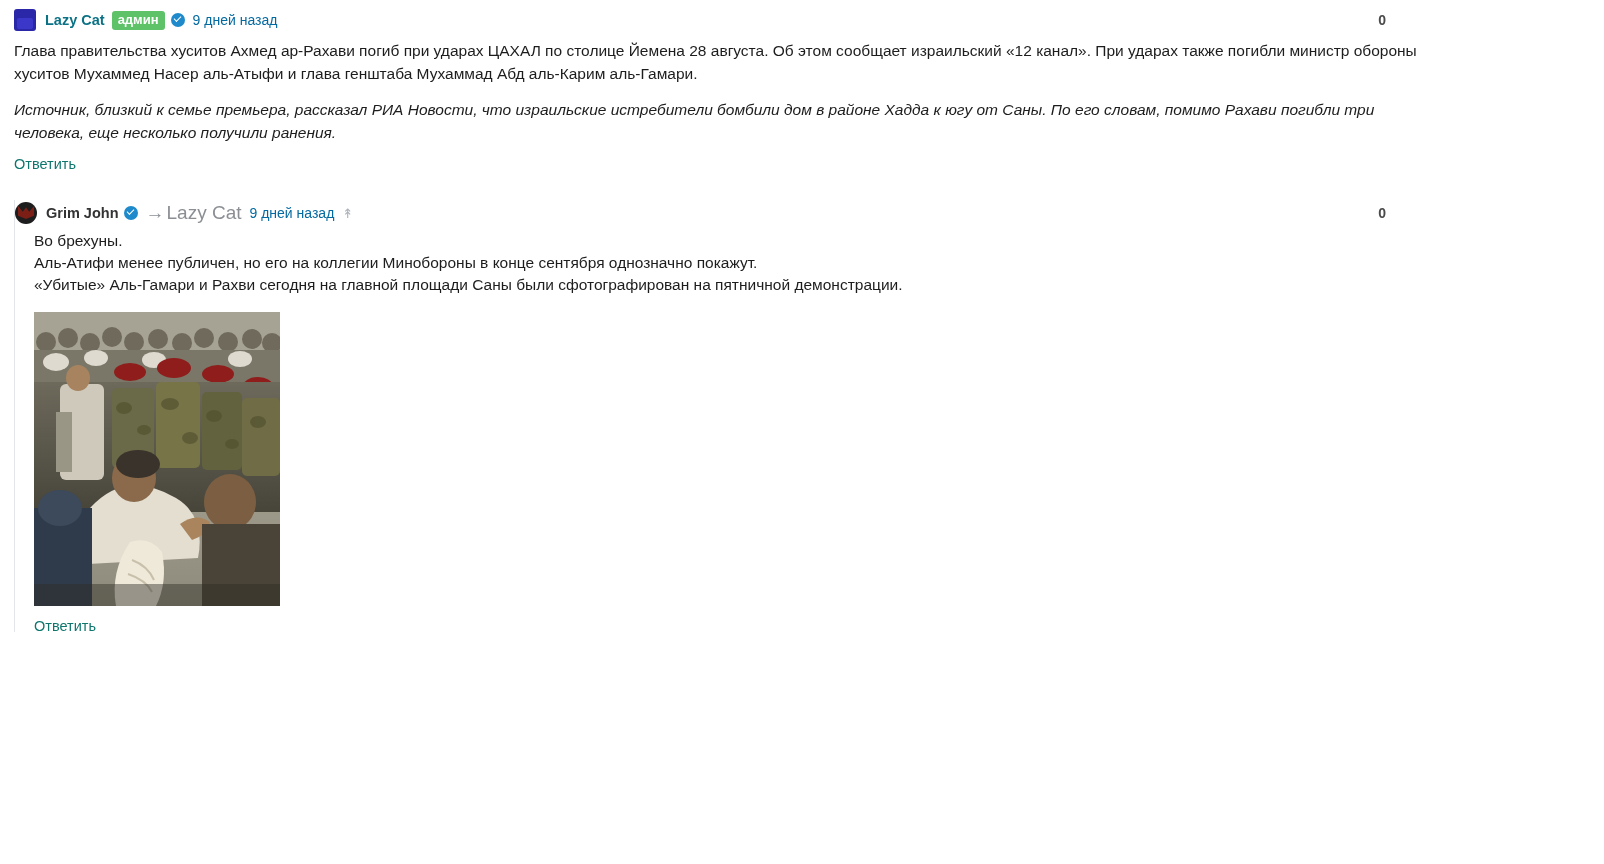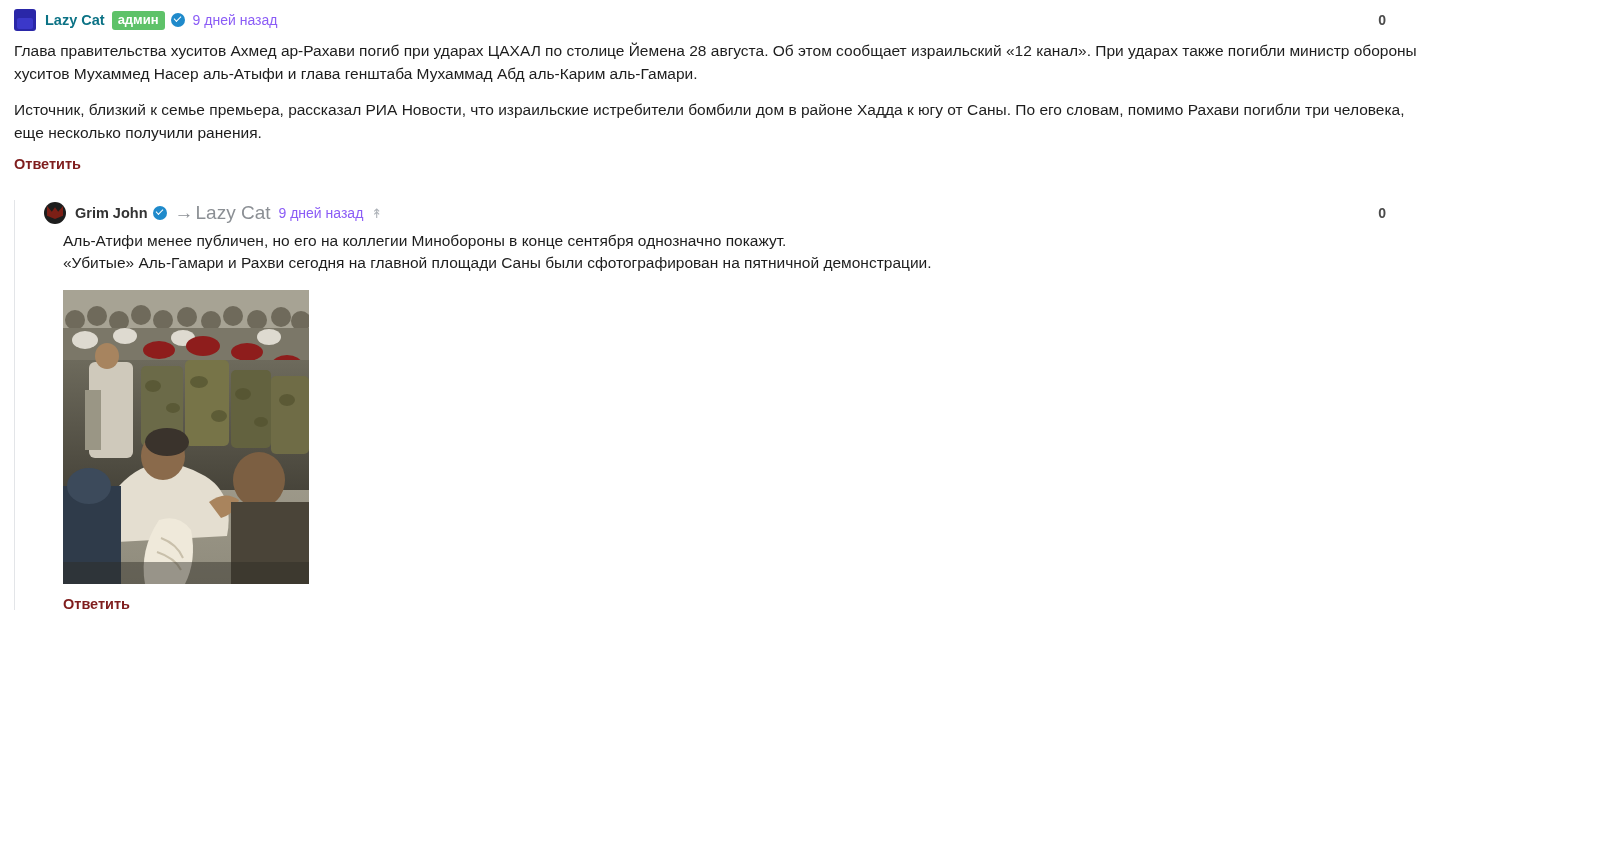--- a/index.html
+++ b/index.html
@@ -127,21 +127,21 @@
     left: 3.5px;
     top: 3px;
     width: 6px;
     height: 3px;
     border-left: 1.6px solid #fff;
     border-bottom: 1.6px solid #fff;
     transform: rotate(-45deg);
   }
 
   .timestamp {
-    color: #8b5cf6;
+    color: #0369a1;
     font-size: 14px;
     white-space: nowrap;
     margin-right: 8px;
   }
 
   .reply-to {
     color: #8b8f94;
     font-size: 19px;
     white-space: nowrap;
     margin-right: 8px;
@@ -171,38 +171,38 @@
   .body-text {
     padding-left: 14px;
     padding-right: 26px;
     font-size: 15.5px;
     line-height: 22.5px;
     color: #1d1d1d;
   }
   .body-text p {
     margin: 0 0 14px 0;
   }
-  .body-text p:last-child { margin-bottom: 0; }
+  .body-text p:last-child { margin-bottom: 0; font-style: italic; }
 
   .reply-btn {
     display: inline-block;
     margin-left: 14px;
     margin-top: 12px;
-    color: #7f1d1d;
-    font-weight: bold;
+    color: #0f766e;
+    font-weight: normal;
     font-size: 14.5px;
     cursor: pointer;
   }
 
   
   .comment-child {
     position: relative;
     margin-left: 0;
     margin-top: 24px;
-    padding-left: 44px;
+    padding-left: 15px;
   }
   .thread-line {
     position: absolute;
     left: 14px;
     top: 4px;
     bottom: 2px;
     width: 1px;
     background: #e3e5e8;
   }
   .comment-child .comment-header {
@@ -271,20 +271,21 @@
         <span class="author-plain">Grim John</span>
         <span class="verified"></span>
         <span class="reply-to"><span class="arrow">→</span><span class="target">Lazy Cat</span></span>
         <span class="timestamp">9 дней назад</span>
         <span class="pin-icon">↟</span>
         <span class="score">0</span>
       </div>
 
       <div class="body-text">
         <div class="lines-block">
+          <div>Во брехуны.</div>
           <div>Аль-Атифи менее публичен, но его на коллегии Минобороны в конце сентября однозначно покажут.</div>
           <div>«Убитые» Аль-Гамари и Рахви сегодня на главной площади Саны были сфотографирован на пятничной демонстрации.</div>
         </div>
       </div>
 
       <div class="photo-wrap">
         <svg width="246" height="294" viewBox="0 0 246 294" xmlns="http://www.w3.org/2000/svg" aria-hidden="true">
           <defs>
             <linearGradient id="skyG" x1="0" y1="0" x2="0" y2="1">
               <stop offset="0" stop-color="#b9b4a4"></stop>

